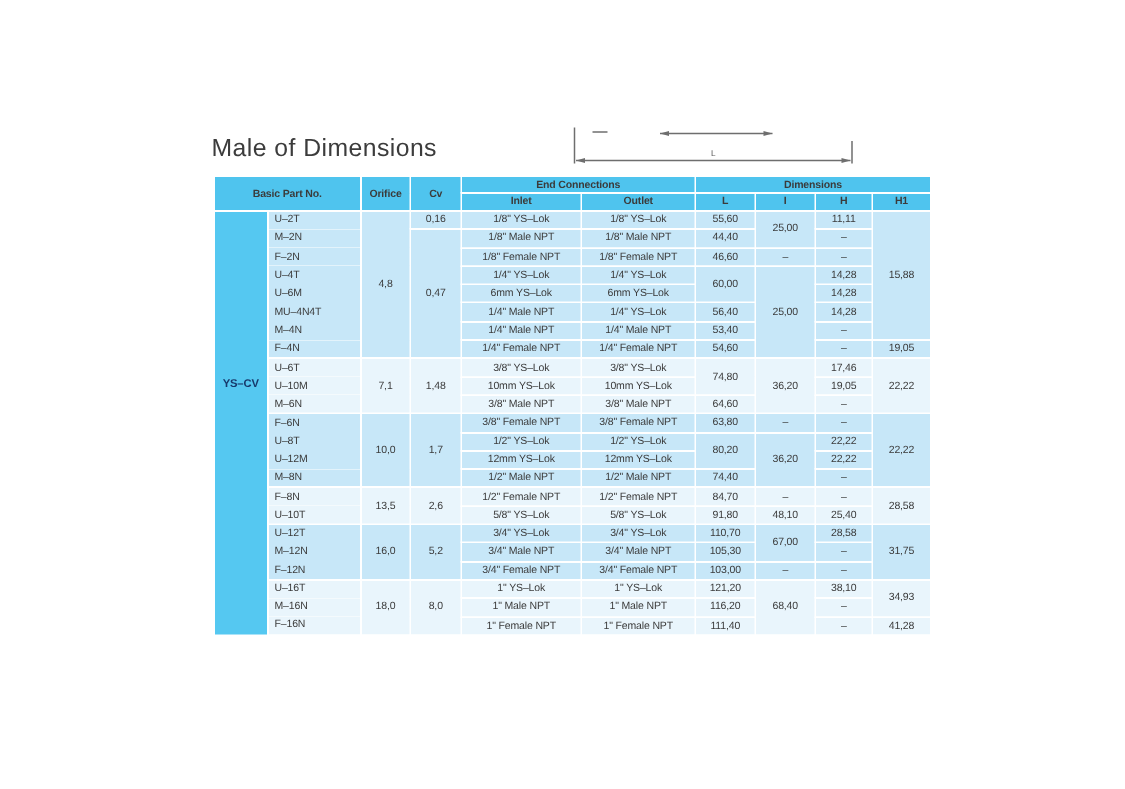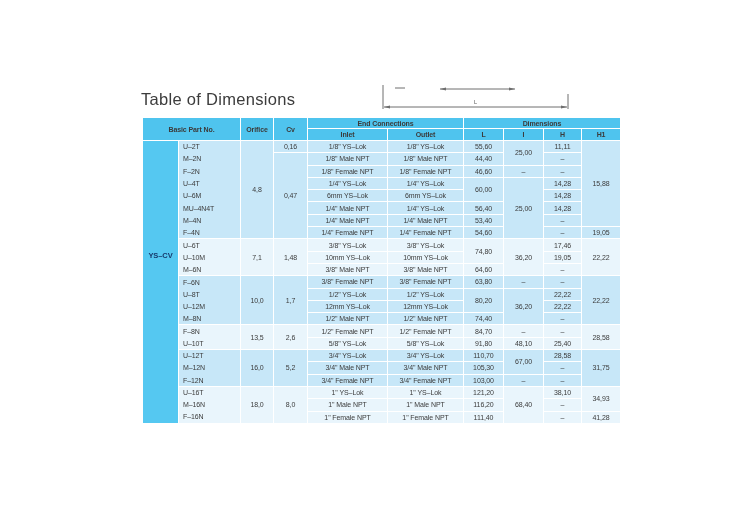--- a/index.html
+++ b/index.html
@@ -30,21 +30,21 @@
   tbody td.c-part{text-align:left;padding-left:4px;border-top:none;border-bottom:none;}
   tbody td.c-part.gend{border-bottom:1px solid var(--grid);}
   svg line,svg polyline{stroke:var(--diagram-line);stroke-width:1;fill:none;}
   svg polygon{fill:var(--diagram-line);}
   svg text{fill:#5a5a5a;font-size:5.5px;font-family:"Liberation Sans",sans-serif;}
 </style>
 </head>
 <body>
 <div id="page">
 
-  <div class="title">Table of Dimensions</div>
+  <div class="title">Male of Dimensions</div>
 
   <svg class="diagram" width="212" height="50" viewBox="0 0 212 50">
     <line x1="5" y1="21" x2="5" y2="45"></line>
     <line x1="190" y1="30" x2="190" y2="45"></line>
     <line x1="17" y1="24" x2="27" y2="24"></line>
     <line x1="62" y1="25" x2="137" y2="25"></line>
     <polygon points="62,25 68,23.4 68,26.6"></polygon>
     <polygon points="137,25 131,23.4 131,26.6"></polygon>
     <line x1="6" y1="43" x2="189" y2="43"></line>
     <polygon points="6,43 12,41.4 12,44.6"></polygon>

